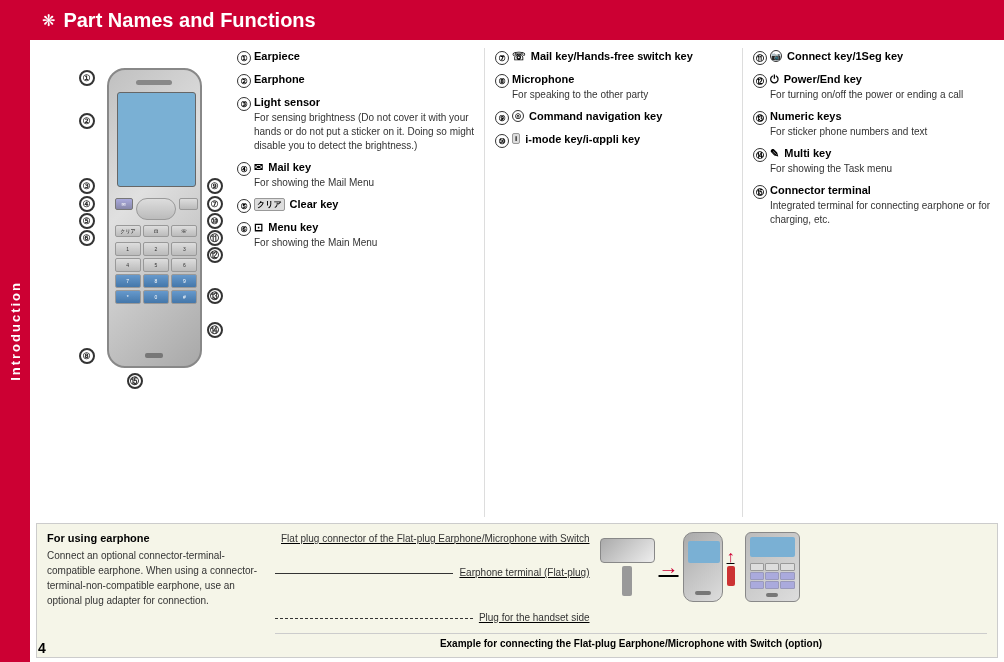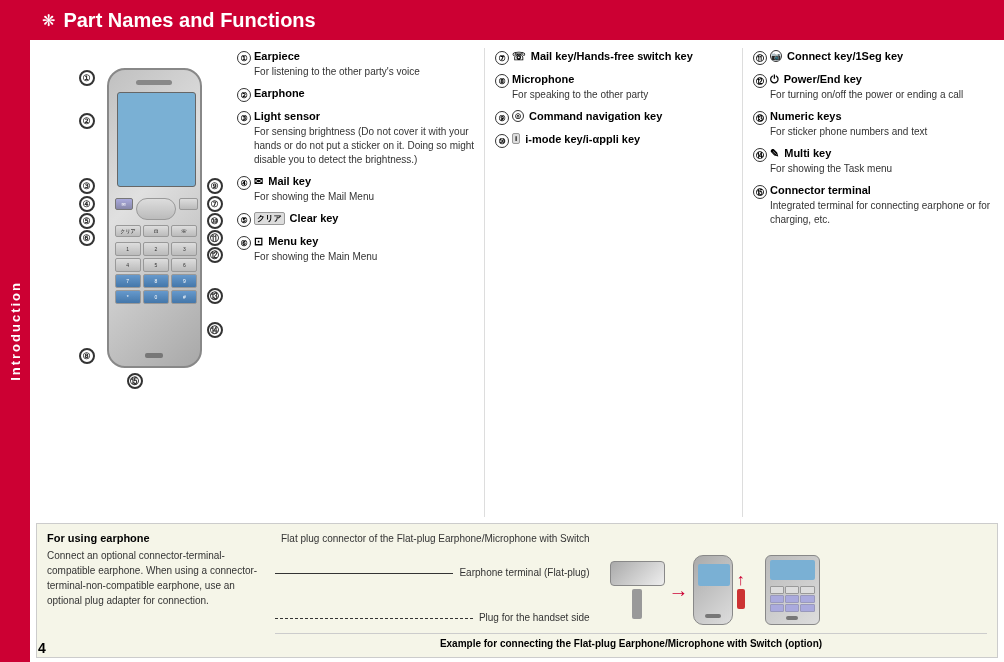--- a/index.html
+++ b/index.html
@@ -290,21 +290,20 @@
     </div>
 
     <div class="desc-columns">
 
       <div class="desc-col">
         <div class="desc-item">
           <div class="desc-title">
             <span class="num">①</span>
             <span>Earpiece</span>
           </div>
-          <div class="desc-body">For listening to the other party's voice</div>
         </div>
         <div class="desc-item">
           <div class="desc-title">
             <span class="num">②</span>
             <span>Earphone</span>
           </div>
         </div>
         <div class="desc-item">
           <div class="desc-title">
             <span class="num">③</span>
@@ -410,21 +409,21 @@
     </div>
   </div>
 
   <div class="bottom-section">
     <div class="earphone-text">
       <div class="earphone-title">For using earphone</div>
       <div class="earphone-body">Connect an optional connector-terminal-compatible earphone. When using a connector-terminal-non-compatible earphone, use an optional plug adapter for connection.</div>
     </div>
 
     <div class="earphone-diagram">
-      <div style="display:flex;align-items:flex-end;gap:20px;flex:1;">
+      <div style="display:flex;align-items:flex-start;gap:10px;flex:1;text-decoration:underline;">
 
         <div style="display:flex;flex-direction:column;gap:12px;flex:1;">
           <div style="display:flex;align-items:center;gap:6px;">
             <div style="flex:1;border-top:1px solid #333;"></div>
             <div class="diagram-label">Flat plug connector of the Flat-plug Earphone/Microphone with Switch</div>
           </div>
           <div style="display:flex;align-items:center;gap:6px;margin-top:8px;">
             <div style="flex:1;border-top:1px solid #333;"></div>
             <div class="diagram-label">Earphone terminal (Flat-plug)</div>
           </div>

